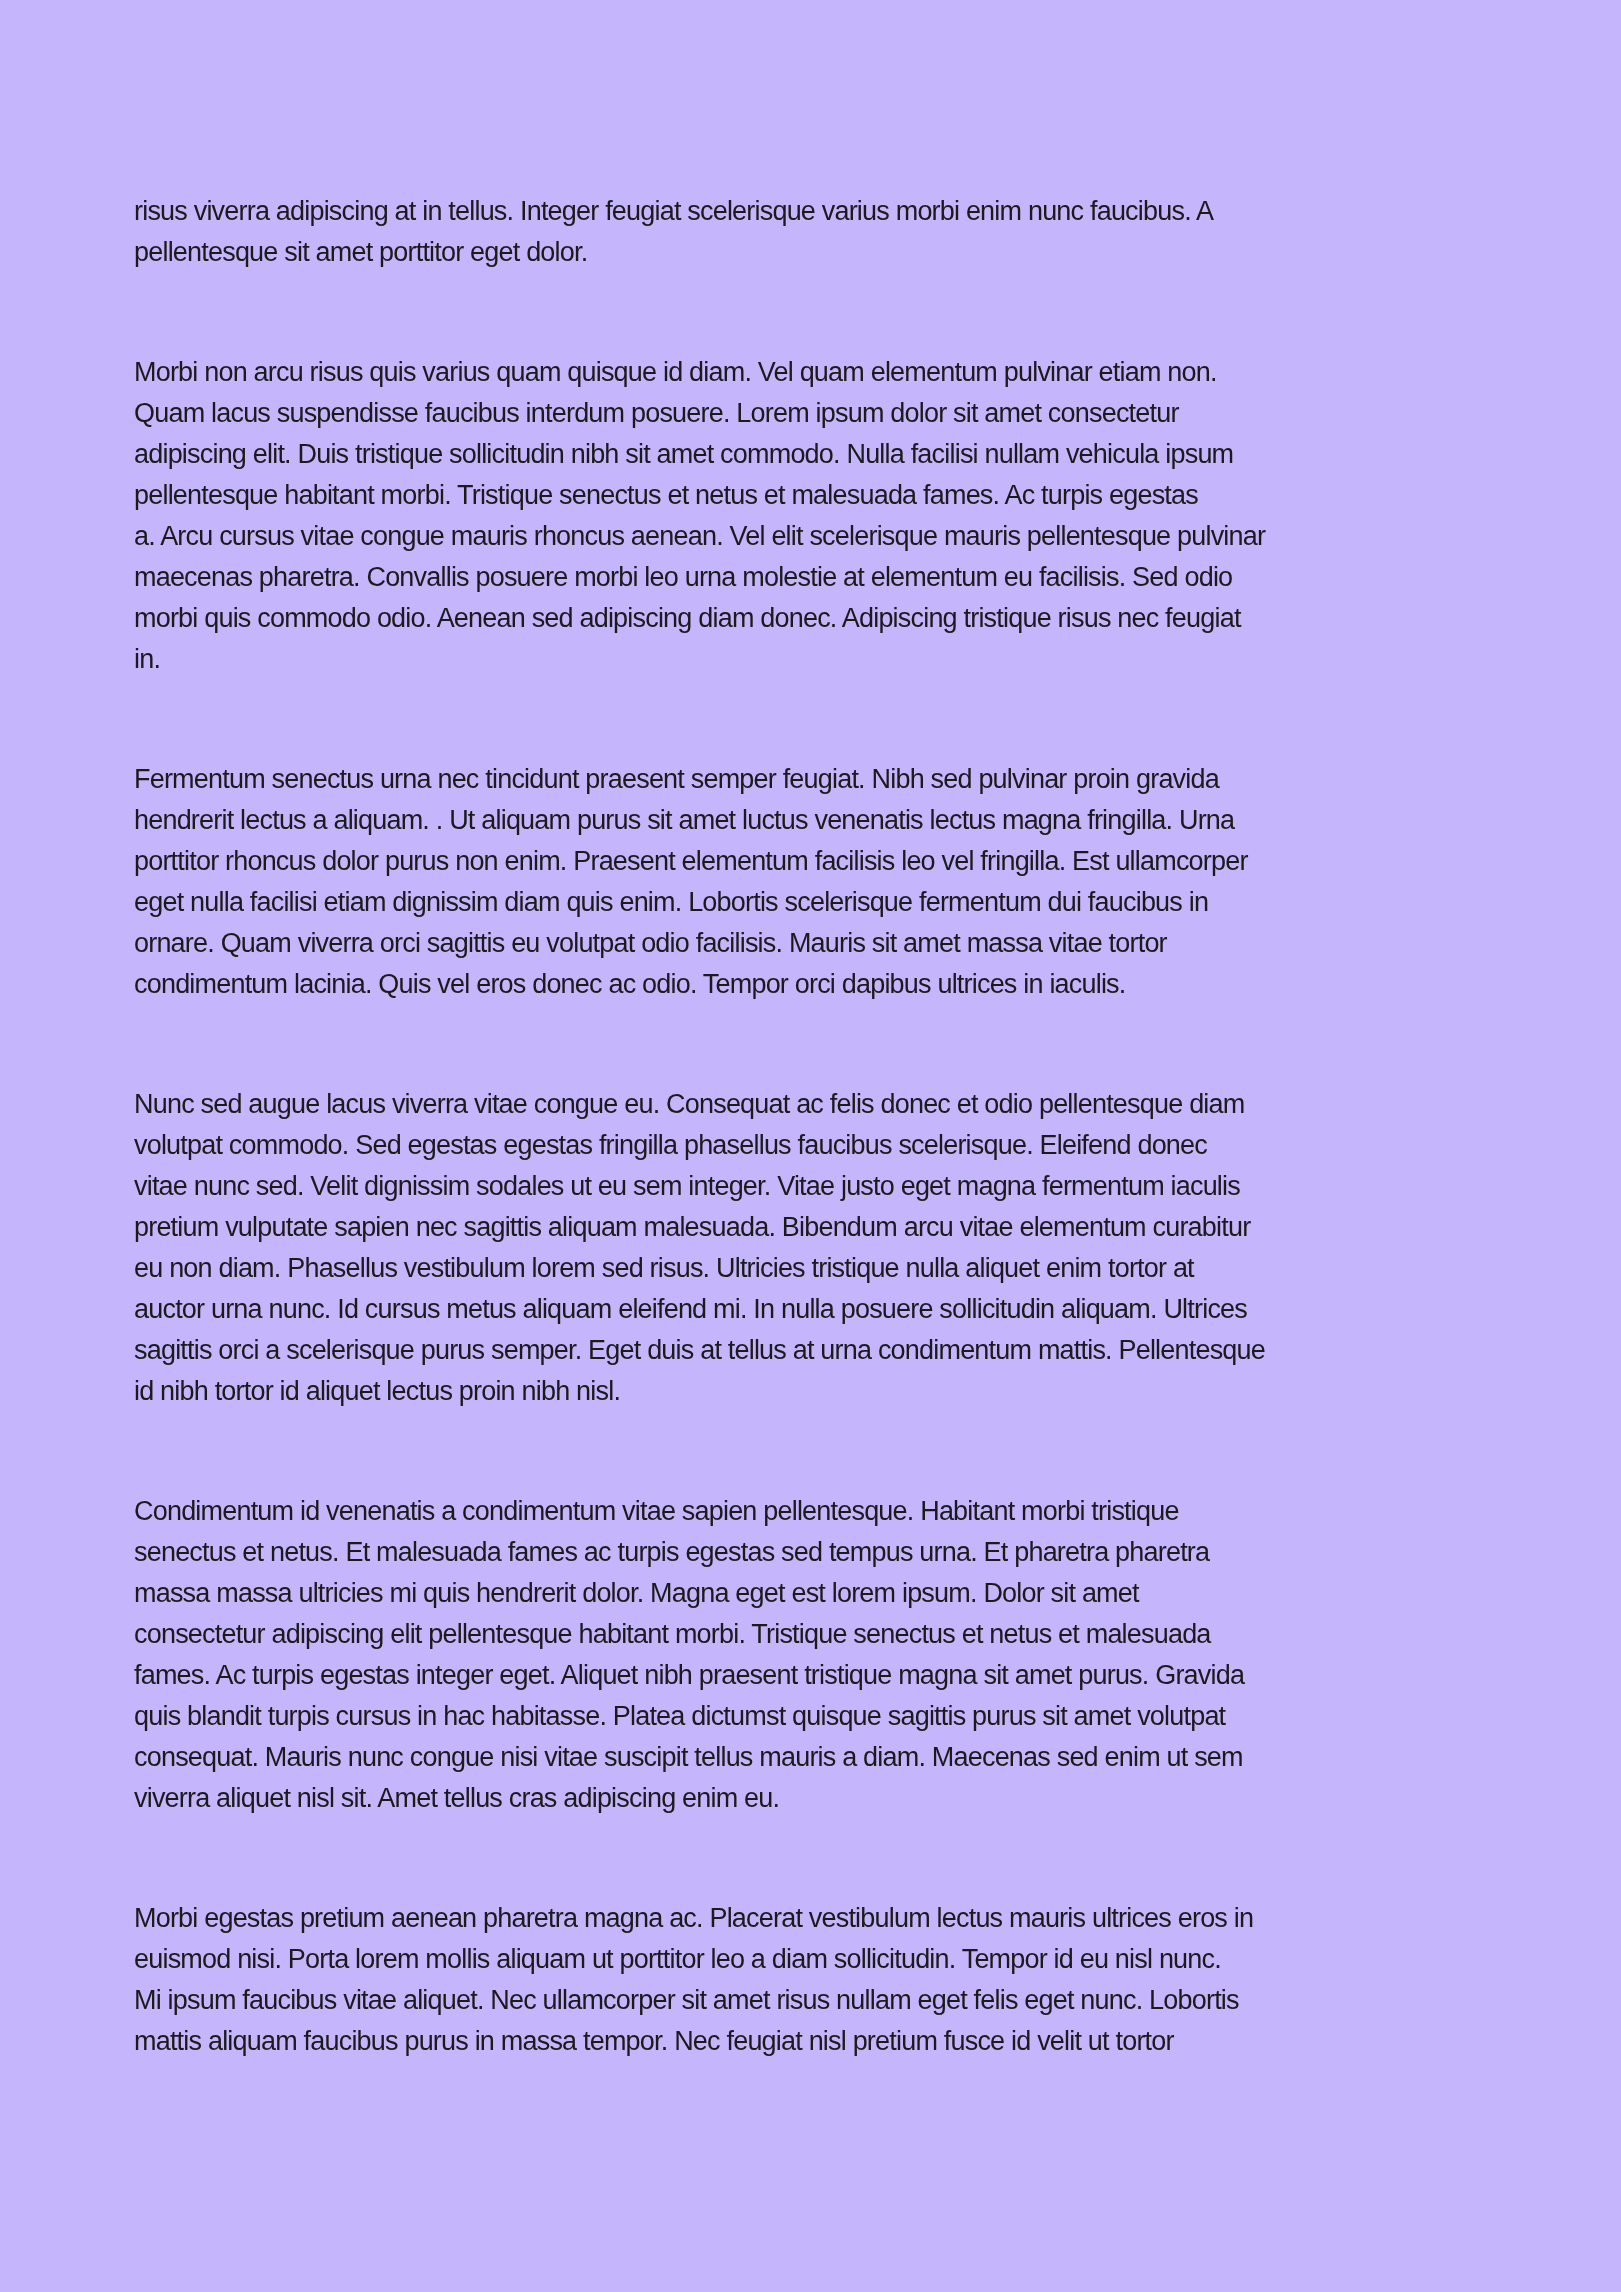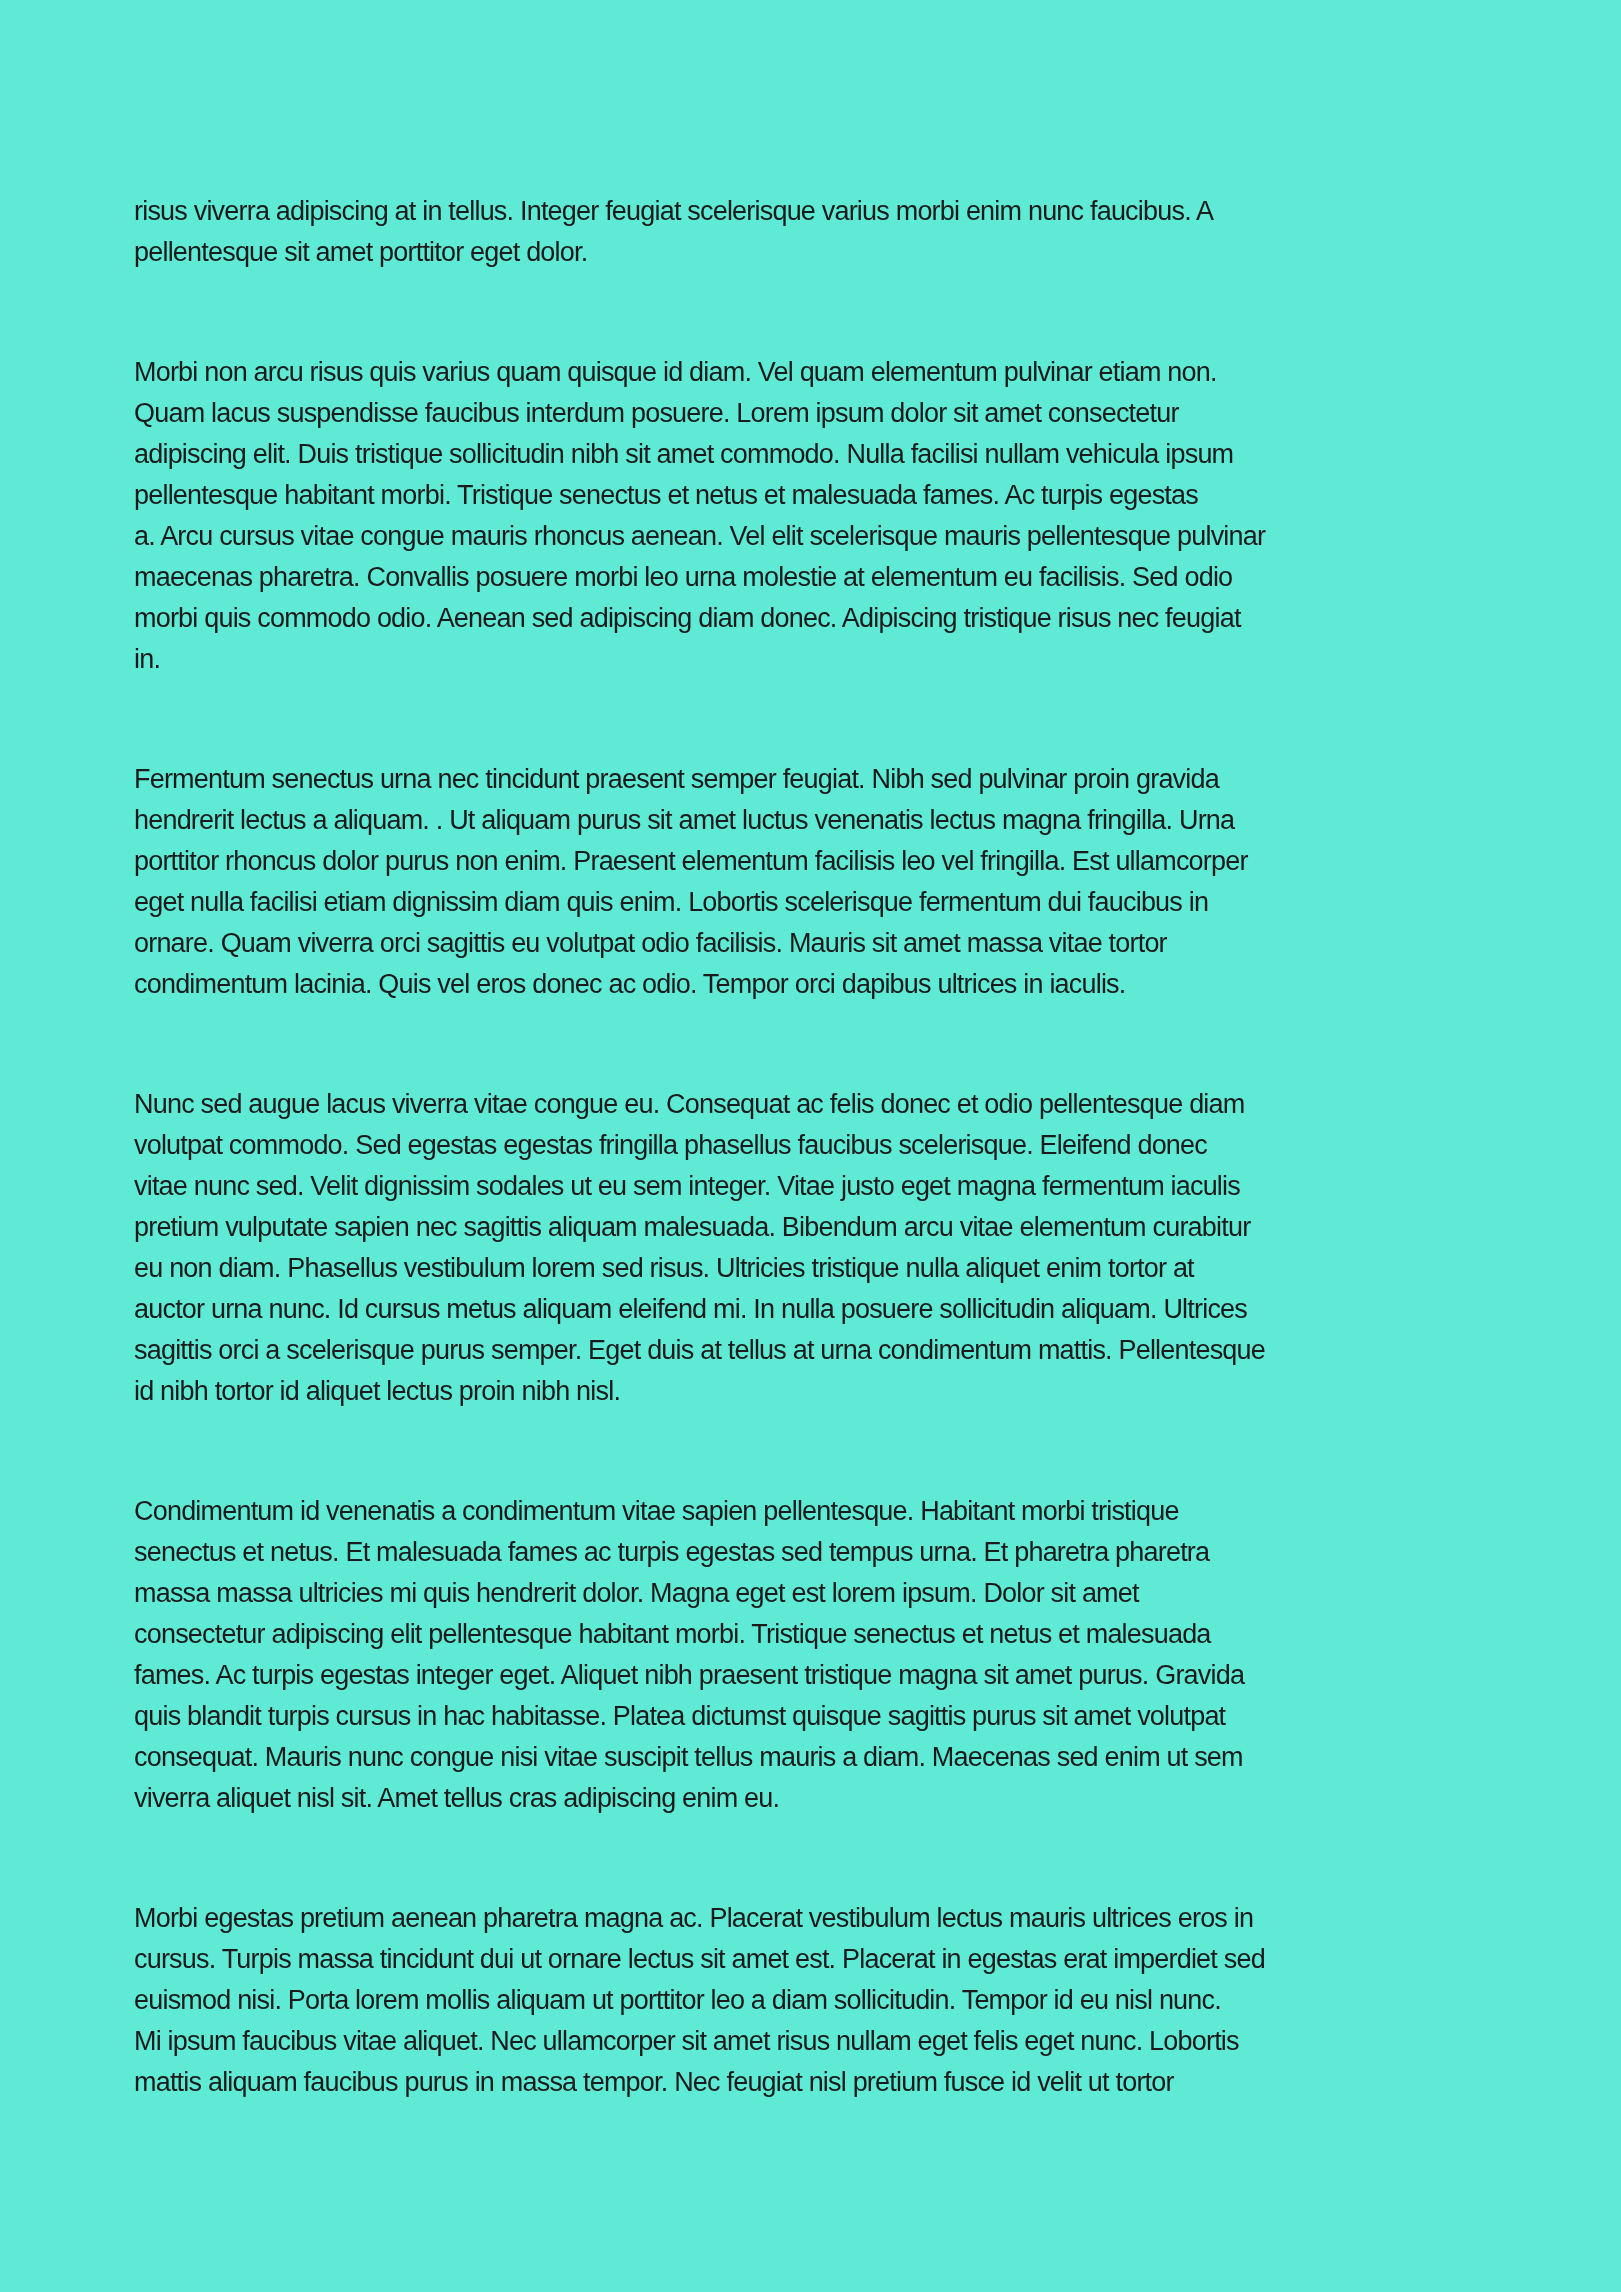--- a/index.html
+++ b/index.html
@@ -12,21 +12,21 @@
     background: #ffffff;
     overflow: hidden;
     position: relative;
   }
   .page {
     position: absolute;
     left: 0;
     top: 0;
     width: 1621px;
     height: 2293px;
-    background: #5eead4;
+    background: #c4b5fd;
   }
   .content {
     position: absolute;
     left: 134px;
     top: 191px;
     width: 1367px;
     color: #1b1b1b;
     font-family: "Liberation Sans", sans-serif;
     font-size: 27px;
     line-height: 41px;
@@ -82,20 +82,19 @@
         <div class="line">senectus et netus. Et malesuada fames ac turpis egestas sed tempus urna. Et pharetra pharetra</div>
         <div class="line">massa massa ultricies mi quis hendrerit dolor. Magna eget est lorem ipsum. Dolor sit amet</div>
         <div class="line">consectetur adipiscing elit pellentesque habitant morbi. Tristique senectus et netus et malesuada</div>
         <div class="line">fames. Ac turpis egestas integer eget. Aliquet nibh praesent tristique magna sit amet purus. Gravida</div>
         <div class="line">quis blandit turpis cursus in hac habitasse. Platea dictumst quisque sagittis purus sit amet volutpat</div>
         <div class="line">consequat. Mauris nunc congue nisi vitae suscipit tellus mauris a diam. Maecenas sed enim ut sem</div>
         <div class="line">viverra aliquet nisl sit. Amet tellus cras adipiscing enim eu.</div>
       </div>
       <div class="paragraph">
         <div class="line">Morbi egestas pretium aenean pharetra magna ac. Placerat vestibulum lectus mauris ultrices eros in</div>
-        <div class="line">cursus. Turpis massa tincidunt dui ut ornare lectus sit amet est. Placerat in egestas erat imperdiet sed</div>
         <div class="line">euismod nisi. Porta lorem mollis aliquam ut porttitor leo a diam sollicitudin. Tempor id eu nisl nunc.</div>
         <div class="line">Mi ipsum faucibus vitae aliquet. Nec ullamcorper sit amet risus nullam eget felis eget nunc. Lobortis</div>
         <div class="line">mattis aliquam faucibus purus in massa tempor. Nec feugiat nisl pretium fusce id velit ut tortor</div>
       </div>
     </div>
 </div>
 
 
 </body></html>

